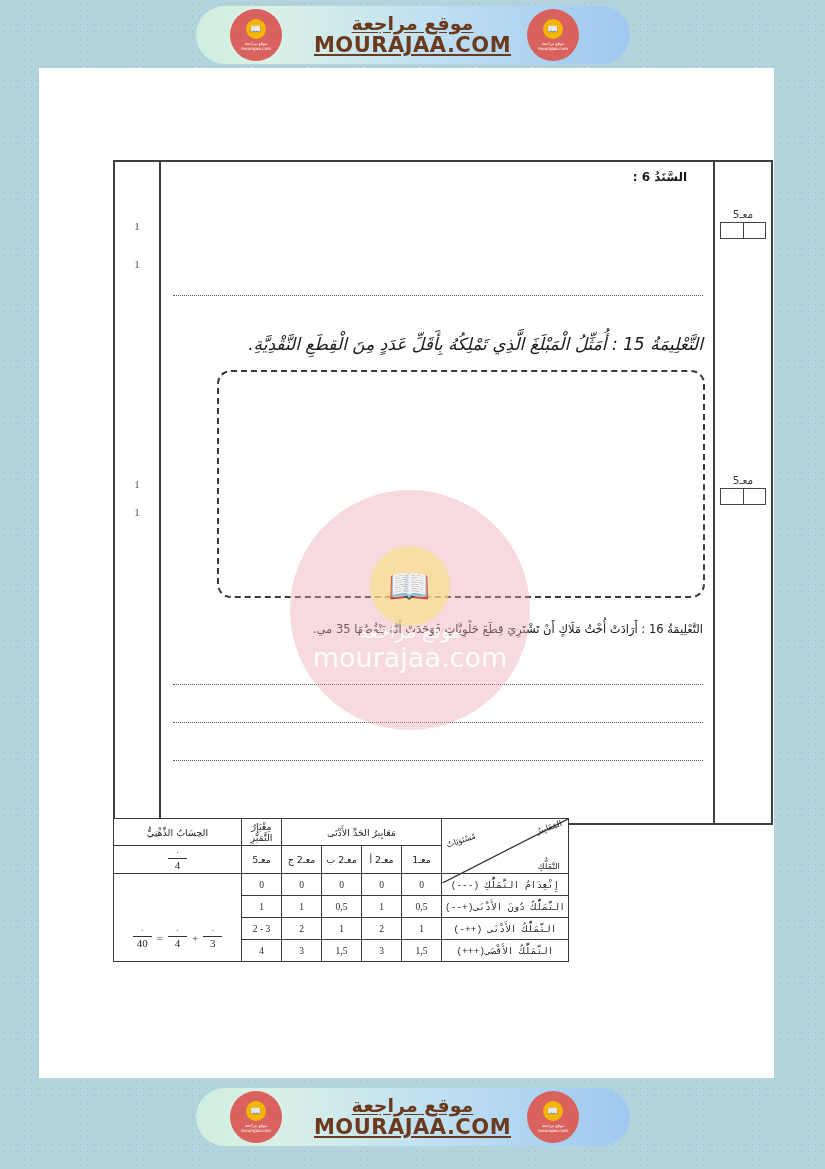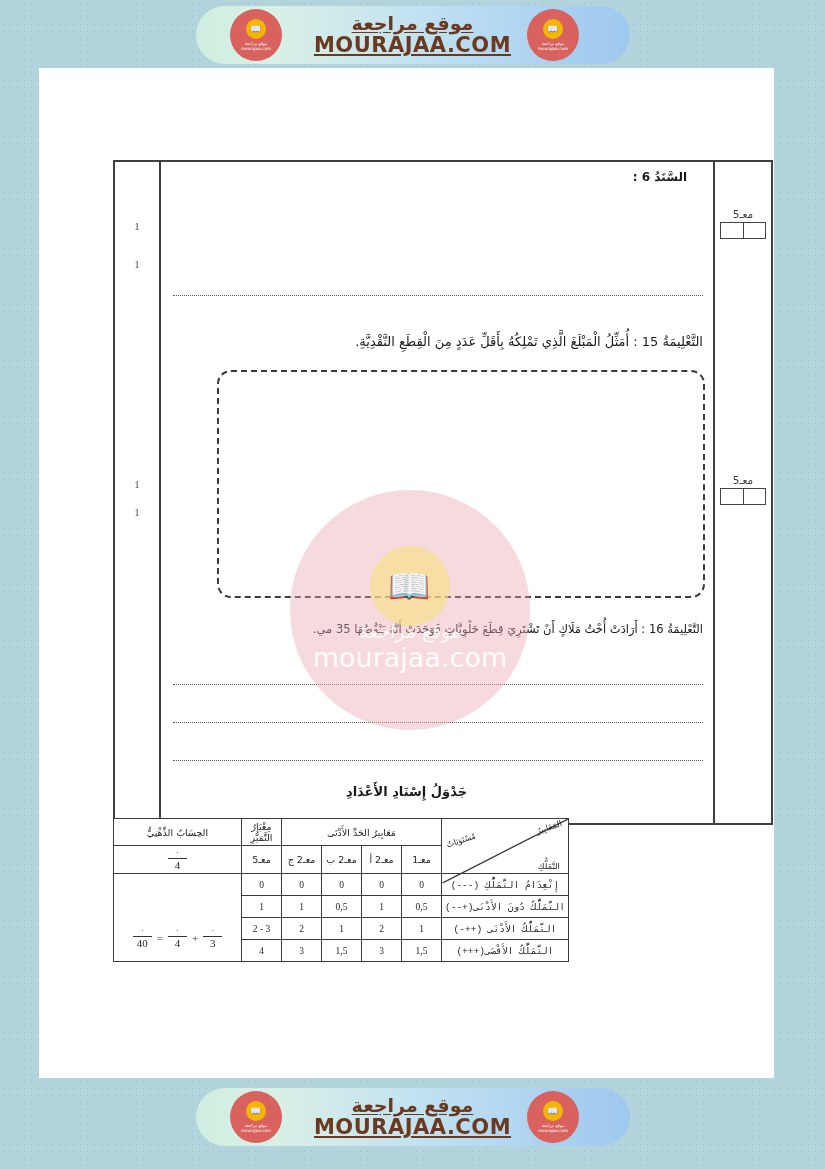--- a/index.html
+++ b/index.html
@@ -93,21 +93,21 @@
 
   .content{ position:absolute; left:46px; right:58px; top:0; bottom:0; }
 
   .ar{
     direction:rtl; text-align:right; color:#1a1a1a;
     font-family:"DejaVu Sans", sans-serif;
   }
   .support-title{ position:absolute; right:26px; top:8px; font-size:12px; font-weight:bold; }
   .line-65{ position:absolute; right:10px; left:10px; top:38px; font-size:11.5px; line-height:1.6; }
   .instr14{ position:absolute; right:10px; left:10px; top:62px; font-size:11.5px; }
-  .instr15{ position:absolute; right:10px; left:10px; top:172px; font-size:13px; }
+  .instr15{ position:absolute; right:10px; left:10px; top:172px; font-size:17px;font-style:italic; }
   .instr16{ position:absolute; right:10px; left:10px; top:457px; font-size:11.5px; line-height:1.85; }
 
   .dotline{
     position:absolute; left:12px; right:10px; height:0;
     border-top:1.6px dotted #5a5a5a;
   }
   .answerbox{
     position:absolute; left:56px; right:8px; top:208px; height:228px;
     border:2.5px dashed #3a3a3a; border-radius:14px;
   }
@@ -229,21 +229,20 @@
       <div class="dotline" style="top:598px"></div>
     </div>
   </div>
 
   <div class="wm" style="left:251px; top:422px;">
     <div class="wm-disc">📖</div>
     <div class="wm-ar">موقع مراجعة</div>
     <div class="wm-en">mourajaa.com</div>
   </div>
 
-  <div class="tbl-title" style="top:716px">جَدْوَلُ إِسْنَادِ الأَعْدَادِ</div>
 
   <table class="grade" style="top:750px; left:74px;">
     <tbody>
         <tr>
       <td class="corner" rowspan="2">
         <svg class="diag" viewBox="0 0 98 50" preserveAspectRatio="none">
           <line x1="0" y1="50" x2="98" y2="0" stroke="#3a3a3a" stroke-width="1"></line>
         </svg>
         <span class="t1">المَعَايِيرُ</span>
         <span class="t2">مُسْتَوَيَاتُ</span>

